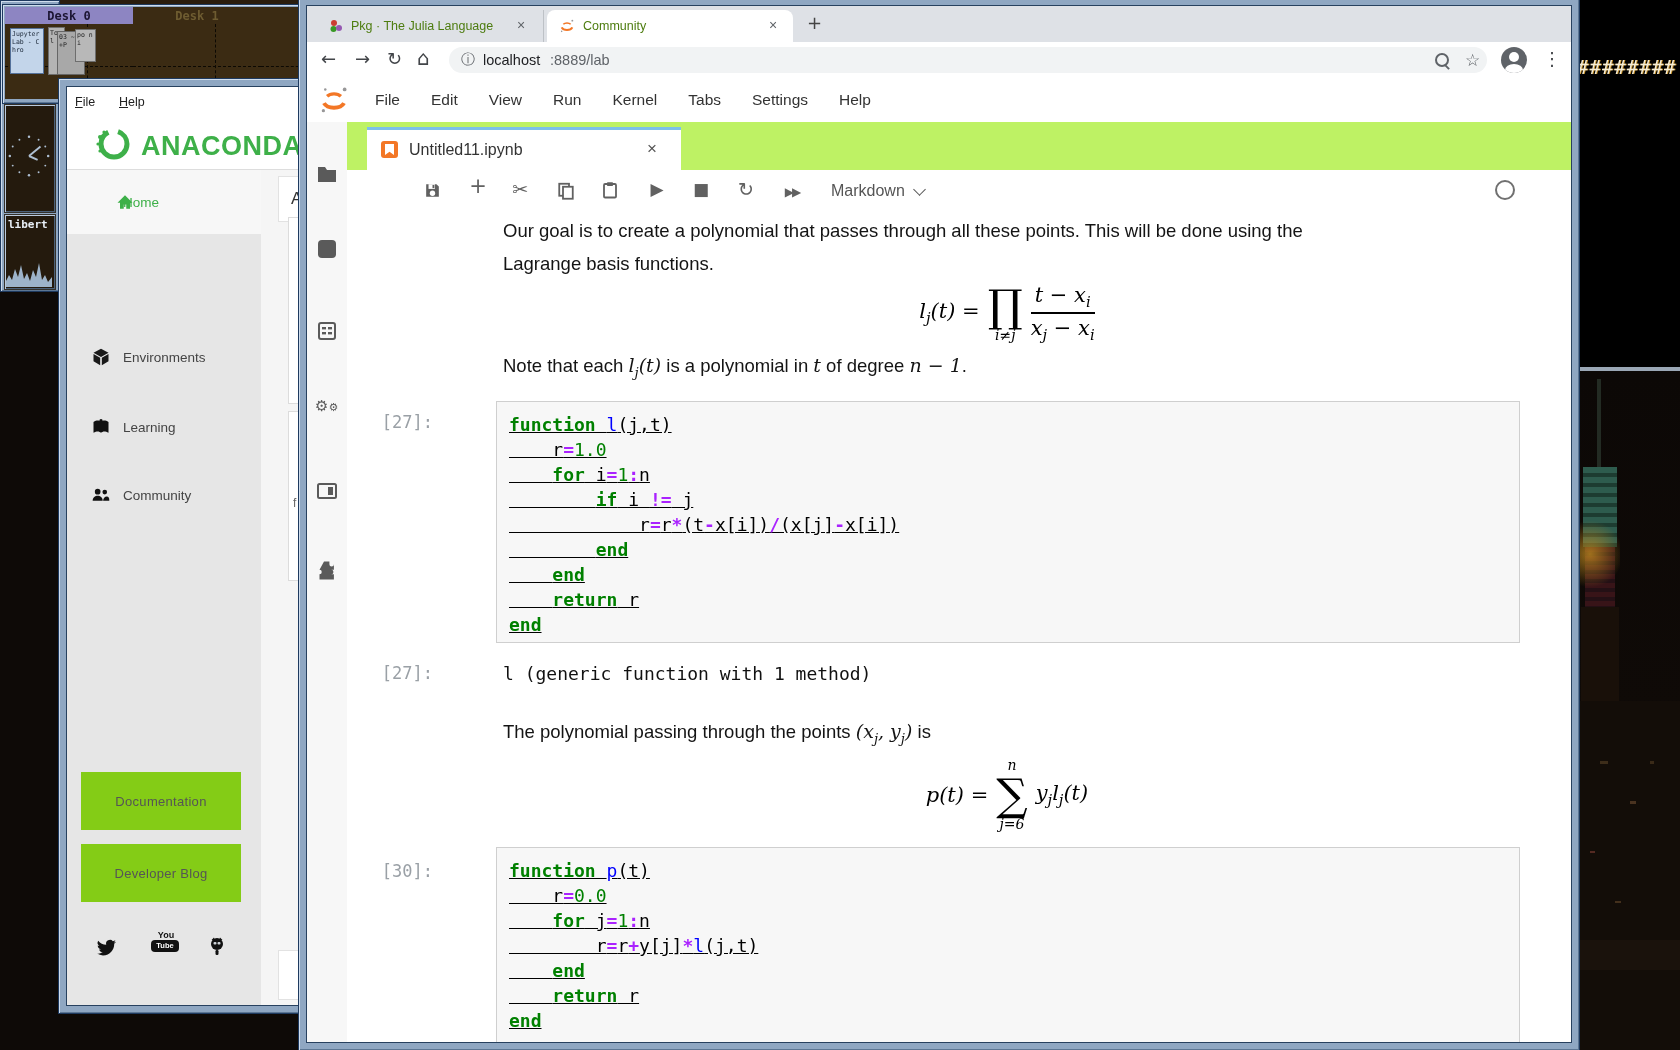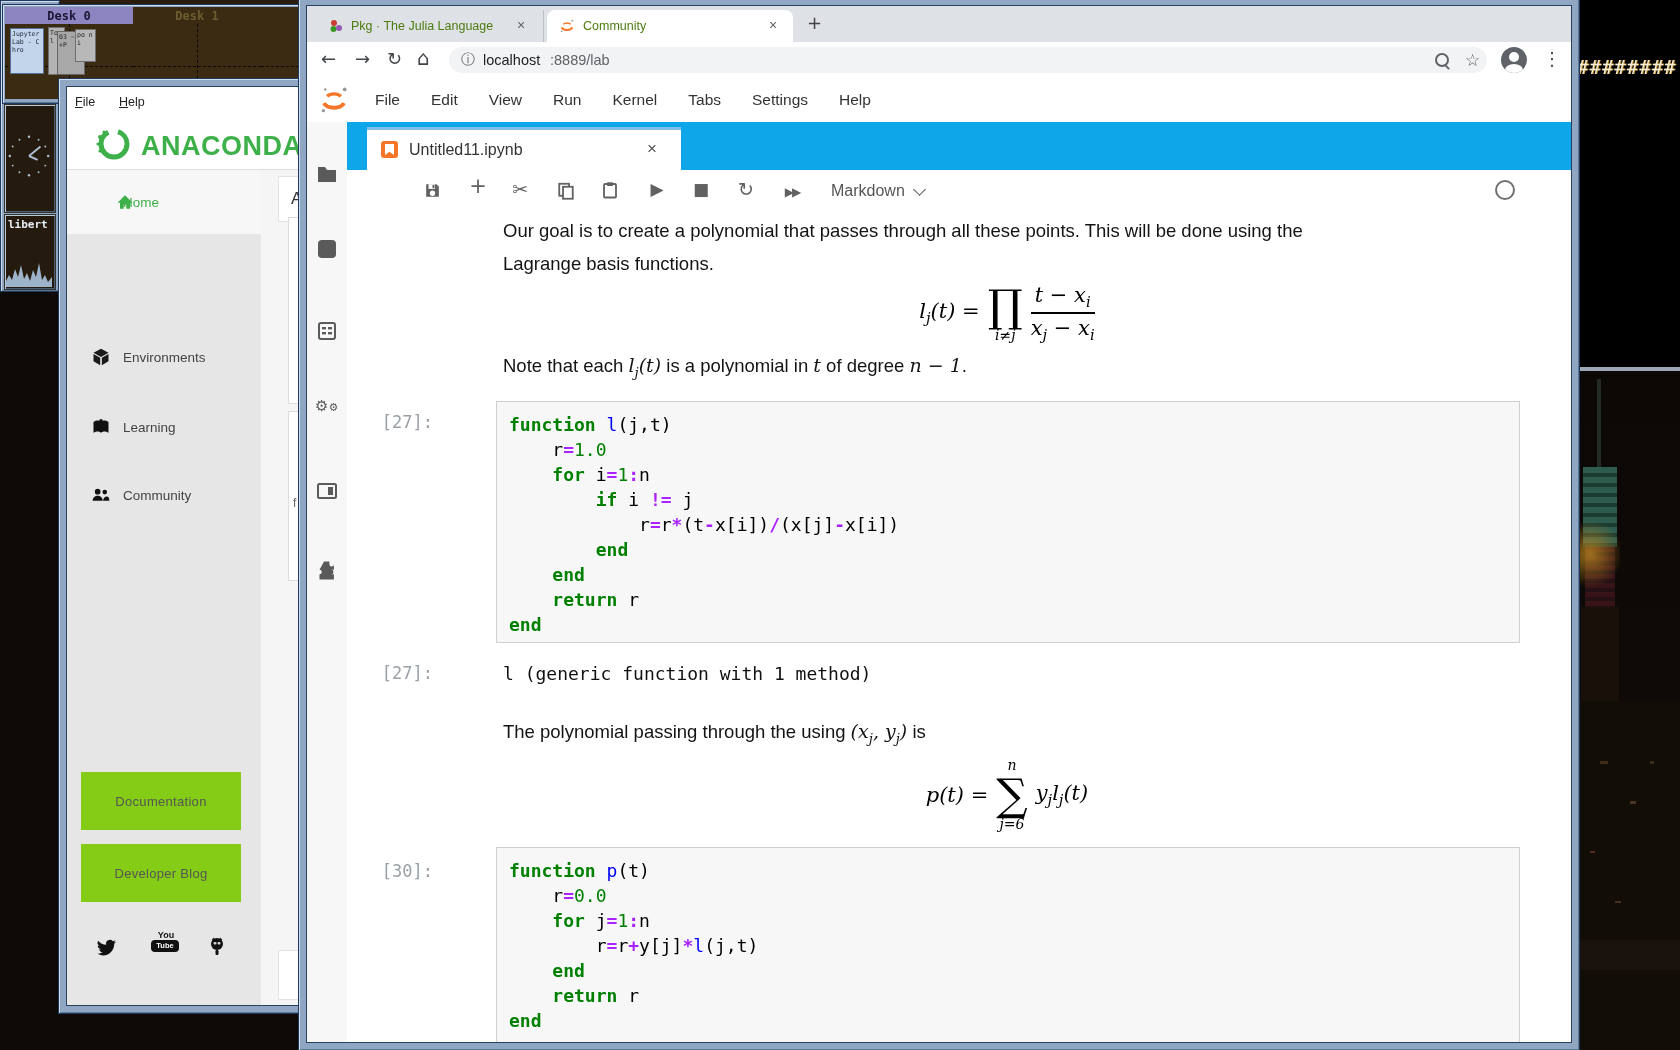--- a/index.html
+++ b/index.html
@@ -7,39 +7,39 @@
   .abs{position:absolute;}
   
   .fvwm{position:absolute;background:#8fa7c2;border:1px solid #1e3a5f;
         box-shadow:inset 1px 1px 0 #cfdded, inset -1px -1px 0 #5c7693;}
   .fvwm-inner{position:absolute;left:7px;top:7px;right:7px;bottom:7px;border:1px solid #27415f;overflow:hidden;background:#fff;}
   .fbtn{position:absolute;background:#241a0d;border:1px solid #33302a;
         box-shadow:inset 1px 1px 0 #b9c9dc, inset -1px -1px 0 #4a6078;}
   
   .desk-hd{position:absolute;top:0;height:17px;font-family:"DejaVu Sans Mono",monospace;font-size:12px;font-weight:bold;
            display:flex;align-items:center;justify-content:center;}
-  .desk-bd{position:absolute;top:17px;bottom:0;background:#3b2b13;}
+  .desk-bd{position:absolute;top:17px;bottom:0;background:#3b2b13;padding-left:35px;}
   .dash-v{position:absolute;top:0;bottom:0;left:50%;border-left:1px dashed #0c0903;}
   .dash-h{position:absolute;left:0;right:0;top:42px;border-top:1px dashed #0c0903;}
   .miniwin{position:absolute;font-family:"DejaVu Sans Mono",monospace;font-size:7px;line-height:8px;
            overflow:hidden;word-break:break-all;padding:1px;}
   
   .nav-item{position:absolute;left:0;width:194px;display:flex;align-items:center;cursor:pointer;}
   .nav-lbl{font-size:13.5px;color:#444;margin-left:12px;}
   .an-btn{position:absolute;background:#84cc16;display:flex;align-items:center;justify-content:center;
           font-size:13px;color:#555;letter-spacing:.3px;}
   
   .cr-ic{position:absolute;font-family:"DejaVu Sans",sans-serif;color:#5f6368;font-size:18px;line-height:18px;text-align:center;}
   .tab-t{font-size:12.5px;color:#4d7c0f;white-space:nowrap;overflow:hidden;}
   
   .jl-menu-item{font-size:15.5px;color:#333;padding:0 2px;}
   .nb-ic{position:absolute;color:#616161;font-family:"DejaVu Sans",sans-serif;font-size:17px;line-height:20px;text-align:center;width:26px;top:9px;}
   .act-ic{position:absolute;left:8px;width:24px;height:24px;color:#5a5a5a;}
   .code{font-family:"DejaVu Sans Mono",monospace;font-size:18px;line-height:25px;white-space:pre;color:#000;}
-  .code-line{height:25px;}
+  .code-line{height:25px;text-decoration:underline;}
   .tok-k{color:#008000;font-weight:bold;}
   .tok-o{color:#aa22ff;font-weight:bold;}
   .tok-n{color:#008000;}
   .tok-f{color:#0000ff;}
   .tok-p{color:#000;}
   .prompt{position:absolute;font-family:"DejaVu Sans Mono",monospace;font-size:17px;color:#9aa0a6;width:62px;text-align:right;}
   .mdtxt{font-size:18.5px;color:#141414;line-height:33px;}
   .mathi{font-family:"DejaVu Serif",serif;font-style:italic;font-size:19px;}
   .mathi sub,.eq sub{font-size:70%;}
   .eq{position:absolute;display:flex;align-items:center;justify-content:center;
@@ -308,21 +308,21 @@
           <div class="act-ic" style="top:278px;font-family:'DejaVu Sans',sans-serif;font-size:15px;color:#5a5a5a;line-height:12px;">⚙<span style="font-size:11px;">⚙</span></div>
           <svg class="act-ic" style="top:357px;" viewBox="0 0 24 24">
             <rect x="3" y="5" width="18" height="14" rx="1.5" fill="none" stroke="#5a5a5a" stroke-width="2"></rect>
             <rect x="13" y="8" width="5" height="8" fill="#5a5a5a"></rect>
           </svg>
           <svg class="act-ic" style="top:436px;" viewBox="0 0 24 24">
             <path d="M9 4 h6 v3 a2.5 2.5 0 0 0 5 0 v-0 h0 v6 h-3 a2.5 2.5 0 0 1 0 5 h3 v6 H4 v-6 a2.5 2.5 0 0 0 0 -5 z" fill="#5a5a5a" transform="scale(0.9) translate(1,0)"></path>
           </svg>
         </div>
 
-        <div class="abs" style="left:40px;top:44px;right:0;height:48px;background:#0ea5e9;">
+        <div class="abs" style="left:40px;top:44px;right:0;height:48px;background:#bef264;">
           <div class="abs" style="left:20px;top:5px;width:314px;height:43px;background:#fff;border-top:3px solid #7cc0ea;">
             <div style="position:absolute;left:14px;top:11px;width:17px;height:17px;background:#f37726;border-radius:3px;">
               <div style="position:absolute;left:4px;top:3px;width:9px;height:11px;background:#fff;clip-path:polygon(0 0,100% 0,100% 100%,50% 70%,0 100%);"></div>
             </div>
             <span style="position:absolute;left:42px;top:11px;font-size:16px;color:#333;">Untitled11.ipynb</span>
             <span style="position:absolute;left:280px;top:9px;font-size:17px;color:#555;">×</span>
           </div>
         </div>
 
         <div class="abs" style="left:40px;top:92px;right:0;height:42px;background:#fff;border-bottom:1px solid #e0e0e0;">
@@ -380,21 +380,21 @@
 
           <div class="prompt" style="left:24px;top:200px;">[27]:</div>
           <div class="abs" style="left:149px;top:189px;width:1022px;height:240px;background:#f7f7f7;border:1px solid #cfcfcf;">
             <div class="code" style="padding:10px 12px;"><div class="code-line"><span class="tok-k">function </span><span class="tok-f">l</span><span class="tok-p">(j,t)</span></div><div class="code-line"><span class="tok-p">    r</span><span class="tok-o">=</span><span class="tok-n">1.0</span></div><div class="code-line"><span class="tok-p">    </span><span class="tok-k">for</span><span class="tok-p"> i</span><span class="tok-o">=</span><span class="tok-n">1</span><span class="tok-o">:</span><span class="tok-p">n</span></div><div class="code-line"><span class="tok-p">        </span><span class="tok-k">if</span><span class="tok-p"> i </span><span class="tok-o">!=</span><span class="tok-p"> j</span></div><div class="code-line"><span class="tok-p">            r</span><span class="tok-o">=</span><span class="tok-p">r</span><span class="tok-o">*</span><span class="tok-p">(t</span><span class="tok-o">-</span><span class="tok-p">x[i])</span><span class="tok-o">/</span><span class="tok-p">(x[j]</span><span class="tok-o">-</span><span class="tok-p">x[i])</span></div><div class="code-line"><span class="tok-p">        </span><span class="tok-k">end</span></div><div class="code-line"><span class="tok-p">    </span><span class="tok-k">end</span></div><div class="code-line"><span class="tok-p">    </span><span class="tok-k">return</span><span class="tok-p"> r</span></div><div class="code-line"><span class="tok-k">end</span></div></div>
           </div>
 
           <div class="prompt" style="left:24px;top:451px;">[27]:</div>
           <div class="abs" style="left:156px;top:451px;font-family:'DejaVu Sans Mono',monospace;font-size:18px;color:#111;">l (generic function with 1 method)</div>
 
           <div class="abs mdtxt" style="left:156px;top:503px;width:980px;">
-            <span>The polynomial passing through the using </span><span class="mathi"><span>(x</span><sub>j</sub><span>, y</span><sub>j</sub><span>)</span></span><span> is</span>
+            <span>The polynomial passing through the points </span><span class="mathi"><span>(x</span><sub>j</sub><span>, y</span><sub>j</sub><span>)</span></span><span> is</span>
           </div>
 
           <div class="eq" style="left:149px;top:535px;width:1022px;height:96px;">
             <span>p(t) = </span>
             <span class="bigop">
               <span class="lim">n</span>
               <span class="op">∑</span>
               <span class="lim">j=6</span>
             </span>
             <span><span>y</span><sub>j</sub><span>l</span><sub>j</sub><span>(t)</span></span>

